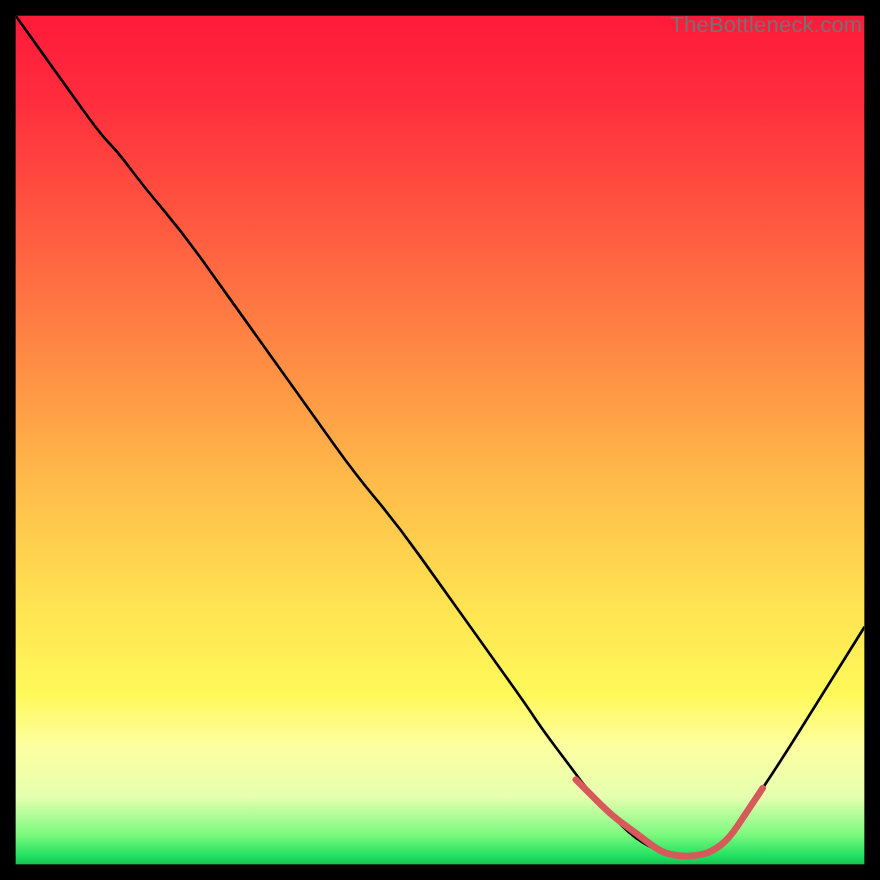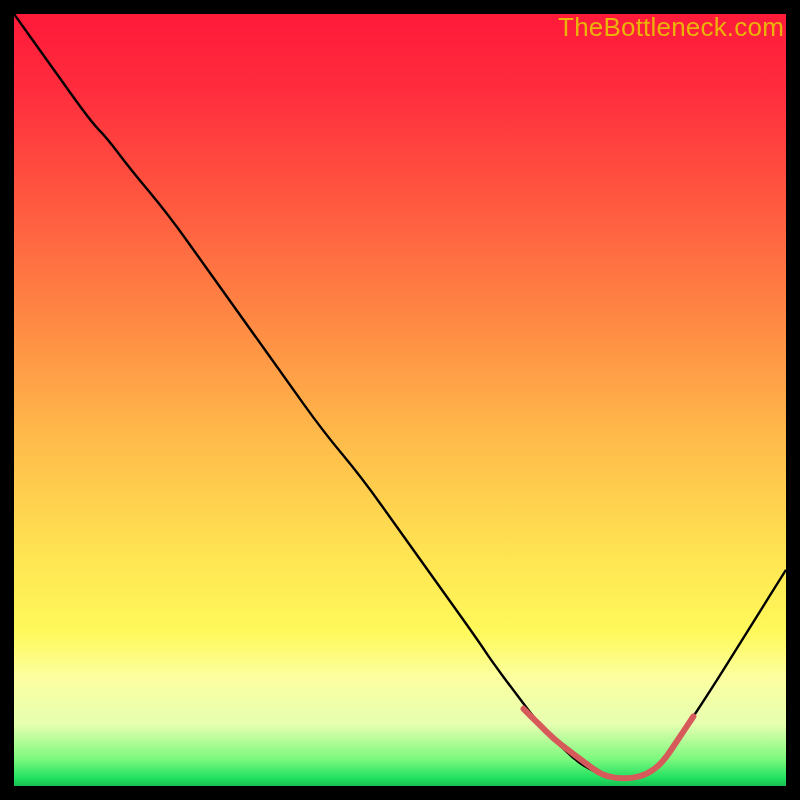--- a/index.html
+++ b/index.html
@@ -16,22 +16,22 @@
     left: 14px;
     top: 14px;
     width: 772px;
     height: 772px;
     background: #000;
   }
   .watermark {
     position: absolute;
     top: -2px;
     right: 2px;
-    color: #eab308;
-    font-size: 26px;
+    color: #737373;
+    font-size: 20px;
     font-weight: 500;
     letter-spacing: 0.2px;
     z-index: 3;
   }
   .plot {
     position: absolute;
     left: 0;
     top: 0;
     width: 772px;
     height: 772px;

